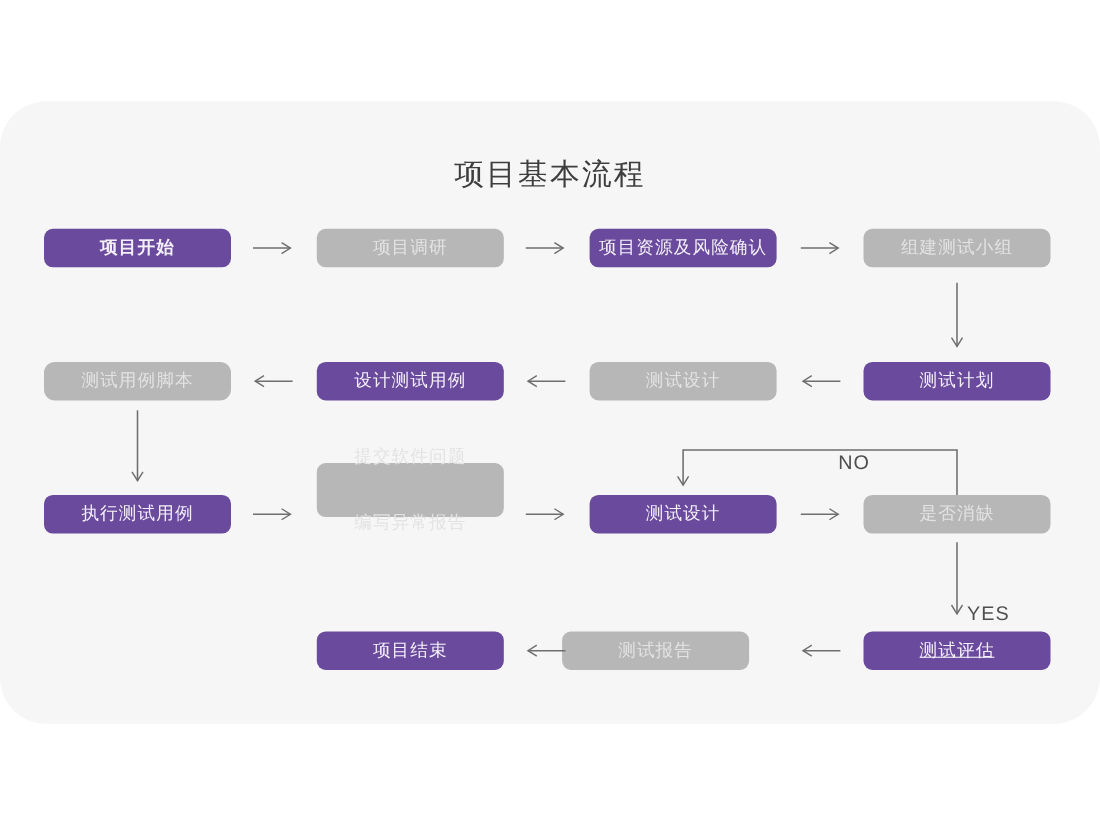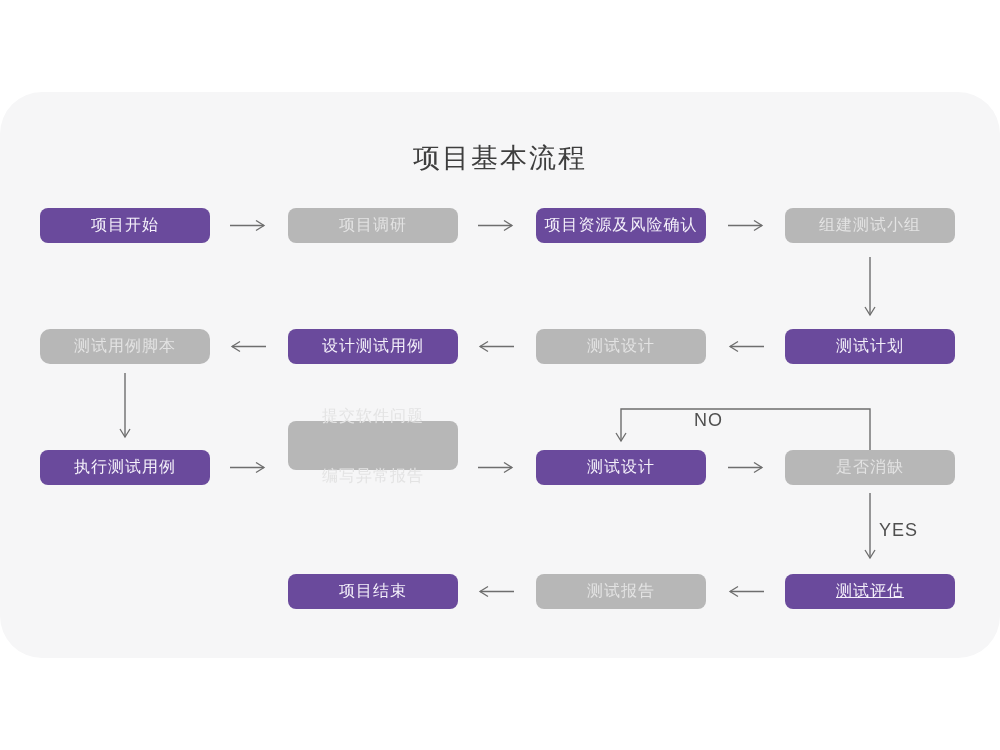--- a/index.html
+++ b/index.html
@@ -55,50 +55,50 @@
     pointer-events: none;
   }
   .arrows line, .arrows path { stroke: var(--arrow); stroke-width: 1.4; fill: none; }
   #ah path { stroke: var(--arrow); stroke-width: 1.3; fill: none; }
   .edge-label {
     position: absolute;
     font-size: 18px;
     color: #4f4f4f;
     letter-spacing: 1px;
   }
-  .edge-label.no  { left: 694px; top: 410px; text-align: right; }
-  .edge-label.yes { left: 879px; top: 520px; }
+  .edge-label.no  { left: 762px; top: 410px; text-align: right; }
+  .edge-label.yes { left: 879px; top: 548px; }
 </style>
 </head>
 <body>
 
 <div class="card"></div>
 
 <h1 class="title">项目基本流程</h1>
 
-<div class="node purple" style="left:40px;  top:208px;">项目开始</div>
+<div class="node purple" style="left:40px;  top:208px;font-weight:bold;">项目开始</div>
 <div class="node gray" style="left:288px; top:208px;">项目调研</div>
 <div class="node purple" style="left:536px; top:208px;">项目资源及风险确认</div>
 <div class="node gray" style="left:785px; top:208px;">组建测试小组</div>
 
 <div class="node purple" style="left:785px; top:329px;">测试计划</div>
 <div class="node gray" style="left:536px; top:329px;">测试设计</div>
 <div class="node purple" style="left:288px; top:329px;">设计测试用例</div>
 <div class="node gray" style="left:40px;  top:329px;border-radius:10px;">测试用例脚本</div>
 
 <div class="node purple" style="left:40px;  top:450px;">执行测试用例</div>
 <div class="node gray tall" style="left:288px; top:421px;gap:36px;">
   <span>提交软件问题</span>
   <span>编写异常报告</span>
 </div>
 <div class="node purple" style="left:536px; top:450px;">测试设计</div>
 <div class="node gray" style="left:785px; top:450px;">是否消缺</div>
 
 <div class="node purple" style="left:785px; top:574px;text-decoration:underline;">测试评估</div>
-<div class="node gray" style="left:536px; top:574px;">测试报告</div>
+<div class="node gray" style="left:511px; top:574px;">测试报告</div>
 <div class="node purple" style="left:288px; top:574px;">项目结束</div>
 
 <svg class="arrows" viewBox="0 0 1000 750">
   <defs>
     <marker id="ah" markerWidth="14" markerHeight="14" refX="9" refY="6" orient="auto" markerUnits="userSpaceOnUse">
       <path d="M1,1 L9,6 L1,11"></path>
     </marker>
   </defs>
 
   <line x1="230" y1="225.5" x2="264" y2="225.5" marker-end="url(#ah)"></line>

